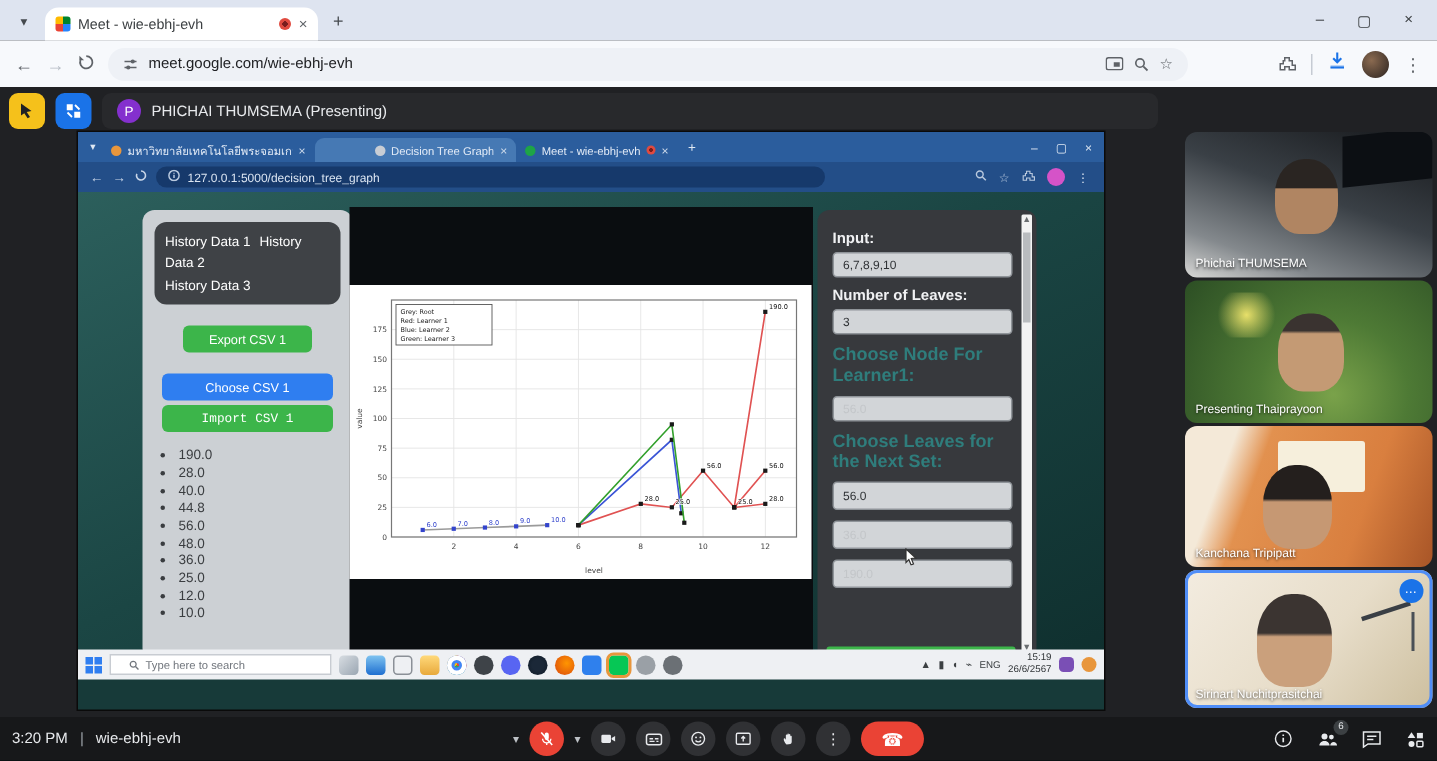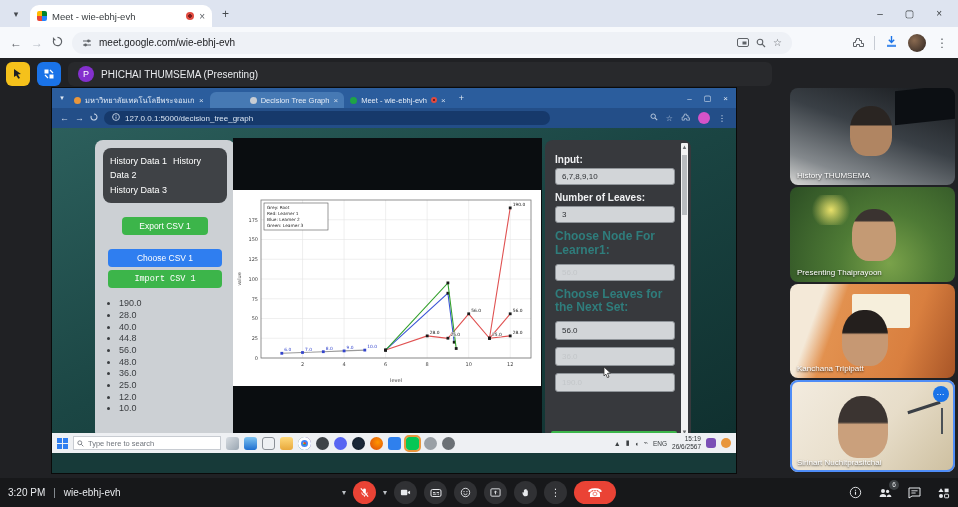--- a/index.html
+++ b/index.html
@@ -93,21 +93,21 @@
   .rarrow{position:absolute;left:0;width:7px;height:9px;color:#6b6e71;font-size:6px;text-align:center;line-height:9px;}
   .greenbar{position:absolute;left:6px;right:14px;bottom:3px;height:6px;background:#3cb54a;border-radius:2px;}
   .cursor{position:absolute;left:58px;top:224px;}
 
   
   .staskbar{position:absolute;bottom:0;left:0;right:0;height:20px;background:#eef0f3;display:flex;align-items:center;
             gap:5px;padding:0 5px;box-sizing:border-box;}
   .startic{display:grid;grid-template-columns:5px 5px;grid-gap:1px;}
   .startic i{width:5px;height:5px;background:#2f7ef0;display:block;}
   .tsearch{width:148px;height:14px;background:#fff;border:1px solid #c8ccd2;display:flex;align-items:center;gap:4px;
-           padding:0 3px;box-sizing:border-box;}
+           padding:0 12px;box-sizing:border-box;}
   .tsearch span{font-size:7.5px;color:#70757c;white-space:nowrap;}
   .tic{width:13px;height:13px;border-radius:3px;flex:none;}
   .tic.hl{outline:2px solid #e8963c;}
   .tray{margin-left:auto;display:flex;align-items:center;gap:5px;color:#3c4043;}
   .trayic{font-size:7px;}
   .clockblk{font-size:6.5px;line-height:1.25;text-align:right;color:#2f3336;}
 
   
   .tile{position:absolute;left:790px;width:165px;border-radius:8px;overflow:hidden;}
   .tile .nm{position:absolute;left:7px;bottom:5px;font-size:8px;color:#fff;text-shadow:0 1px 2px rgba(0,0,0,.8);}
@@ -465,21 +465,21 @@
           <span class="tic" style="width:10px;height:10px;background:#7a4fb5;"></span>
           <span class="tic" style="width:10px;height:10px;background:#e8963c;border-radius:50%;"></span>
         </div>
       </div>
     </div>
   </div>
 
   <div class="tile t1">
     <div class="tv"></div>
     <div class="head" style="left:60px;top:18px;width:42px;height:50px;background:linear-gradient(180deg,#2a2522 38%,#b08562 40%);"></div>
-    <div class="nm">History THUMSEMA</div>
+    <div class="nm">Phichai THUMSEMA</div>
   </div>
   <div class="tile t2">
     <div class="sun"></div>
     <div class="head" style="left:62px;top:22px;width:44px;height:52px;background:linear-gradient(180deg,#3a3330 22%,#c49a74 26%);"></div>
     <div class="nm">Presenting Thaiprayoon</div>
   </div>
   <div class="tile t3">
     <div class="frame"></div>
     <div class="head" style="left:52px;top:26px;width:46px;height:56px;background:linear-gradient(180deg,#241f1d 40%,#c69873 44%);"></div>
     <div class="nm">Kanchana Tripipatt</div>

